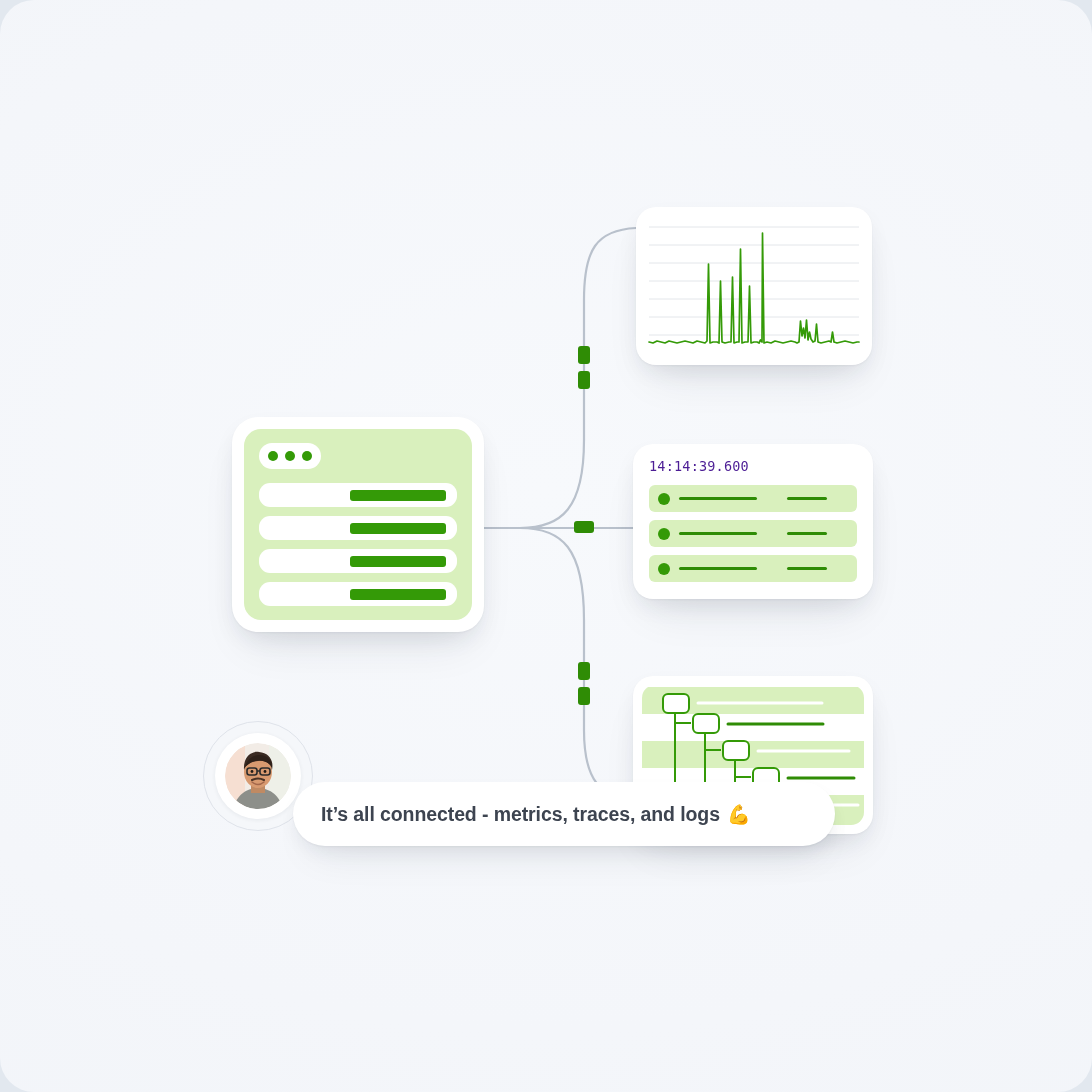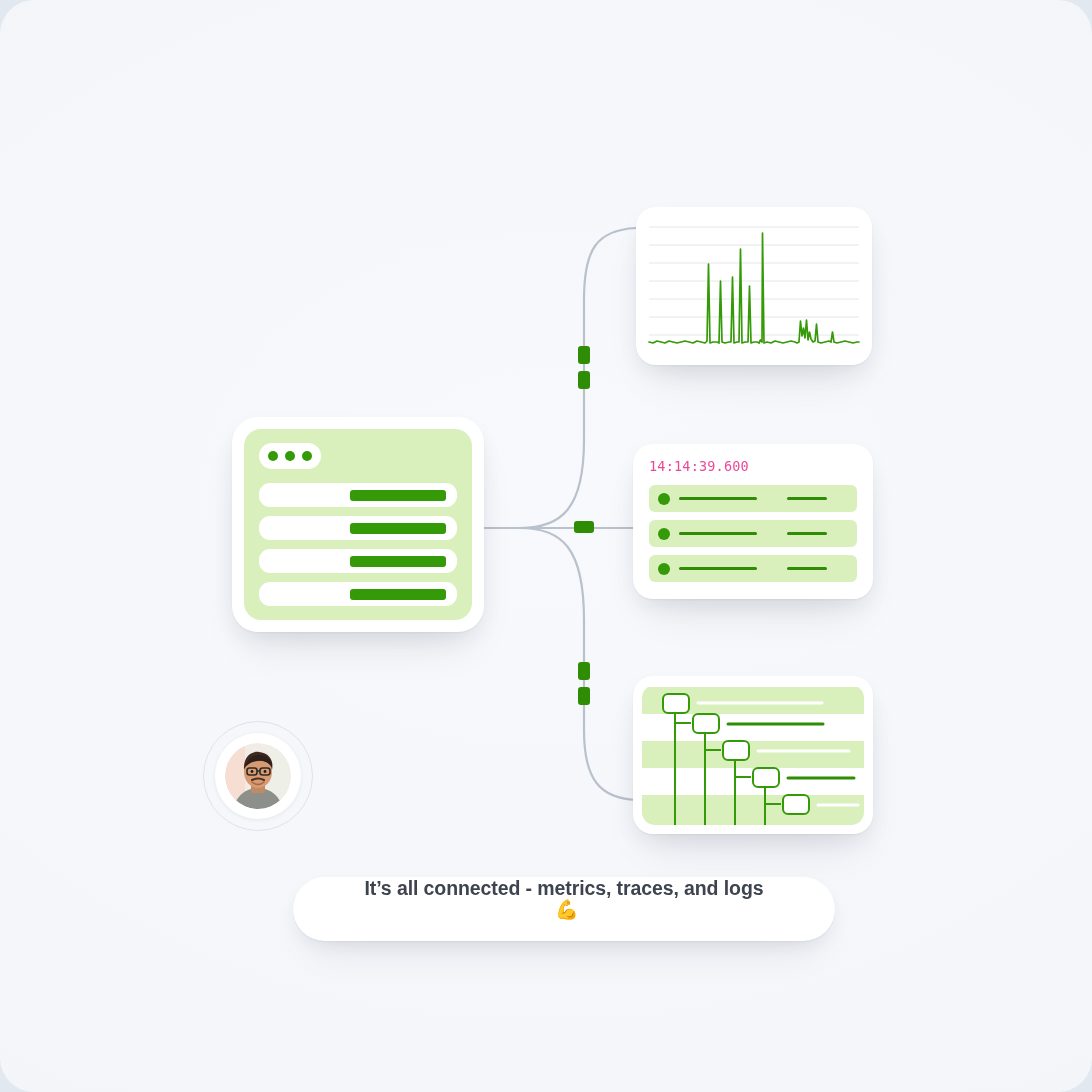--- a/index.html
+++ b/index.html
@@ -121,21 +121,21 @@
   #logs-card {
     left: 633px; top: 444px;
     width: 240px; height: 155px;
     border-radius: 20px;
     padding: 14px 16px 12px 16px;
   }
   .log-time {
     font-family: "DejaVu Sans Mono", "Liberation Mono", monospace;
     font-size: 13.5px;
     letter-spacing: .2px;
-    color: #ec4899;
+    color: #4c1d95;
     margin-bottom: 11px;
   }
   .log-rows {
     display: flex;
     flex-direction: column;
     gap: 8px;
   }
   .log-row {
     height: 27px;
     background: #d9f0bd;
@@ -200,32 +200,31 @@
     width: 66px; height: 66px;
     border-radius: 50%;
     overflow: hidden;
     position: relative;
   }
   .avatar-photo svg { display: block; }
 
   
   #chat-bubble {
     position: absolute;
-    left: 293px; top: 877px;
+    left: 293px; top: 782px;
     width: 542px; height: 64px;
     background: #ffffff;
     border-radius: 32px;
     box-shadow:
       0 1px 2px rgba(30,41,59,.05),
       0 8px 20px -6px rgba(30,41,59,.10),
       0 20px 44px -20px rgba(30,41,59,.14);
     display: flex;
     align-items: center;
     padding: 0 28px;
-    flex-direction: column;
   }
   .bubble-text {
     font-size: 19.5px;
     font-weight: bold;
     color: #3d4450;
     letter-spacing: -.1px;
     white-space: nowrap;
   }
   .bubble-emoji {
     font-size: 19px;

